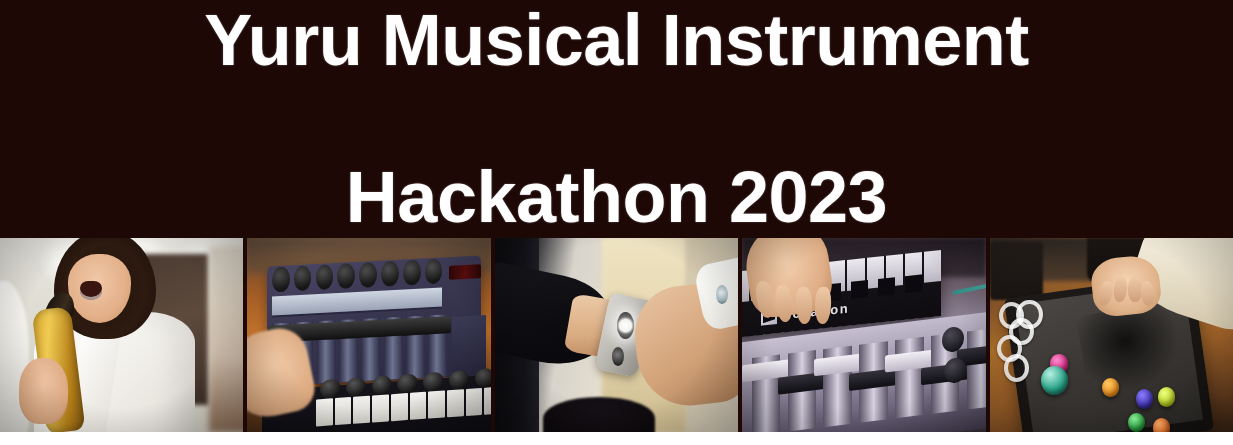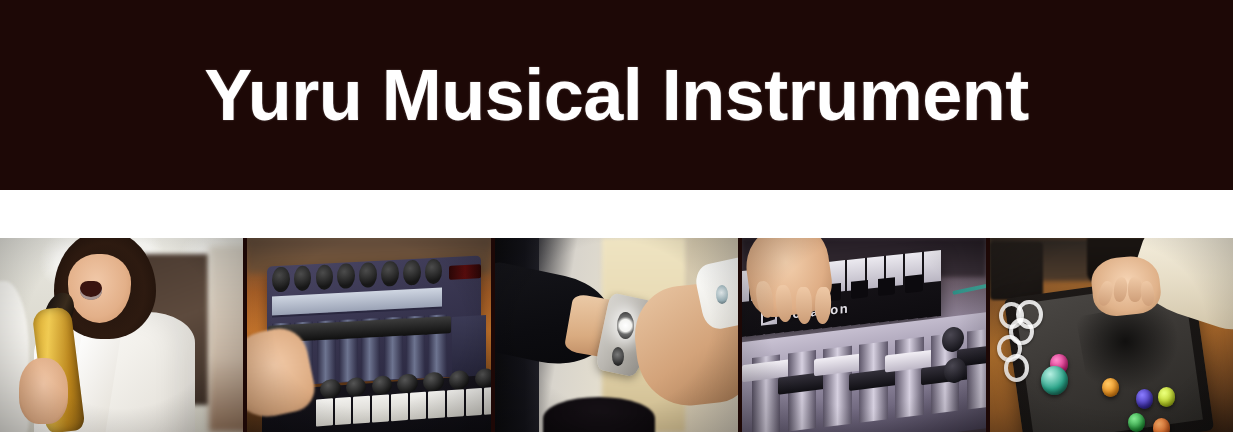--- a/index.html
+++ b/index.html
@@ -17,26 +17,26 @@
     overflow: hidden;
     background: #ffffff;
   }
 
   
   .title-block {
     position: absolute;
     left: 0;
     top: 0;
     width: 1233px;
-    height: 190px;
+    height: 238px;
     background: #1d0806;
     display: flex;
     flex-direction: column;
     align-items: center;
-    justify-content: center;
+    justify-content: space-between;
   }
   .title-line {
     color: #ffffff;
     font-family: "Liberation Sans", sans-serif;
     font-weight: bold;
     font-size: 72px;
     line-height: 1.12;
     letter-spacing: -0.5px;
     text-align: center;
     white-space: nowrap;
@@ -470,20 +470,21 @@
     pointer-events:none;
   }
 </style>
 </head>
 <body>
 
 <div class="banner">
 
   <div class="title-block">
     <div class="title-line">Yuru Musical Instrument</div>
+    <div class="title-line">Hackathon 2023</div>
   </div>
 
   <div class="photo-strip">
 
     <div class="photo p1">
       <div class="photo-inner">
         <div class="bg"></div>
         <div class="wall-panel"></div>
         <div class="wall-panel2"></div>
         <div class="figure-left"></div>

